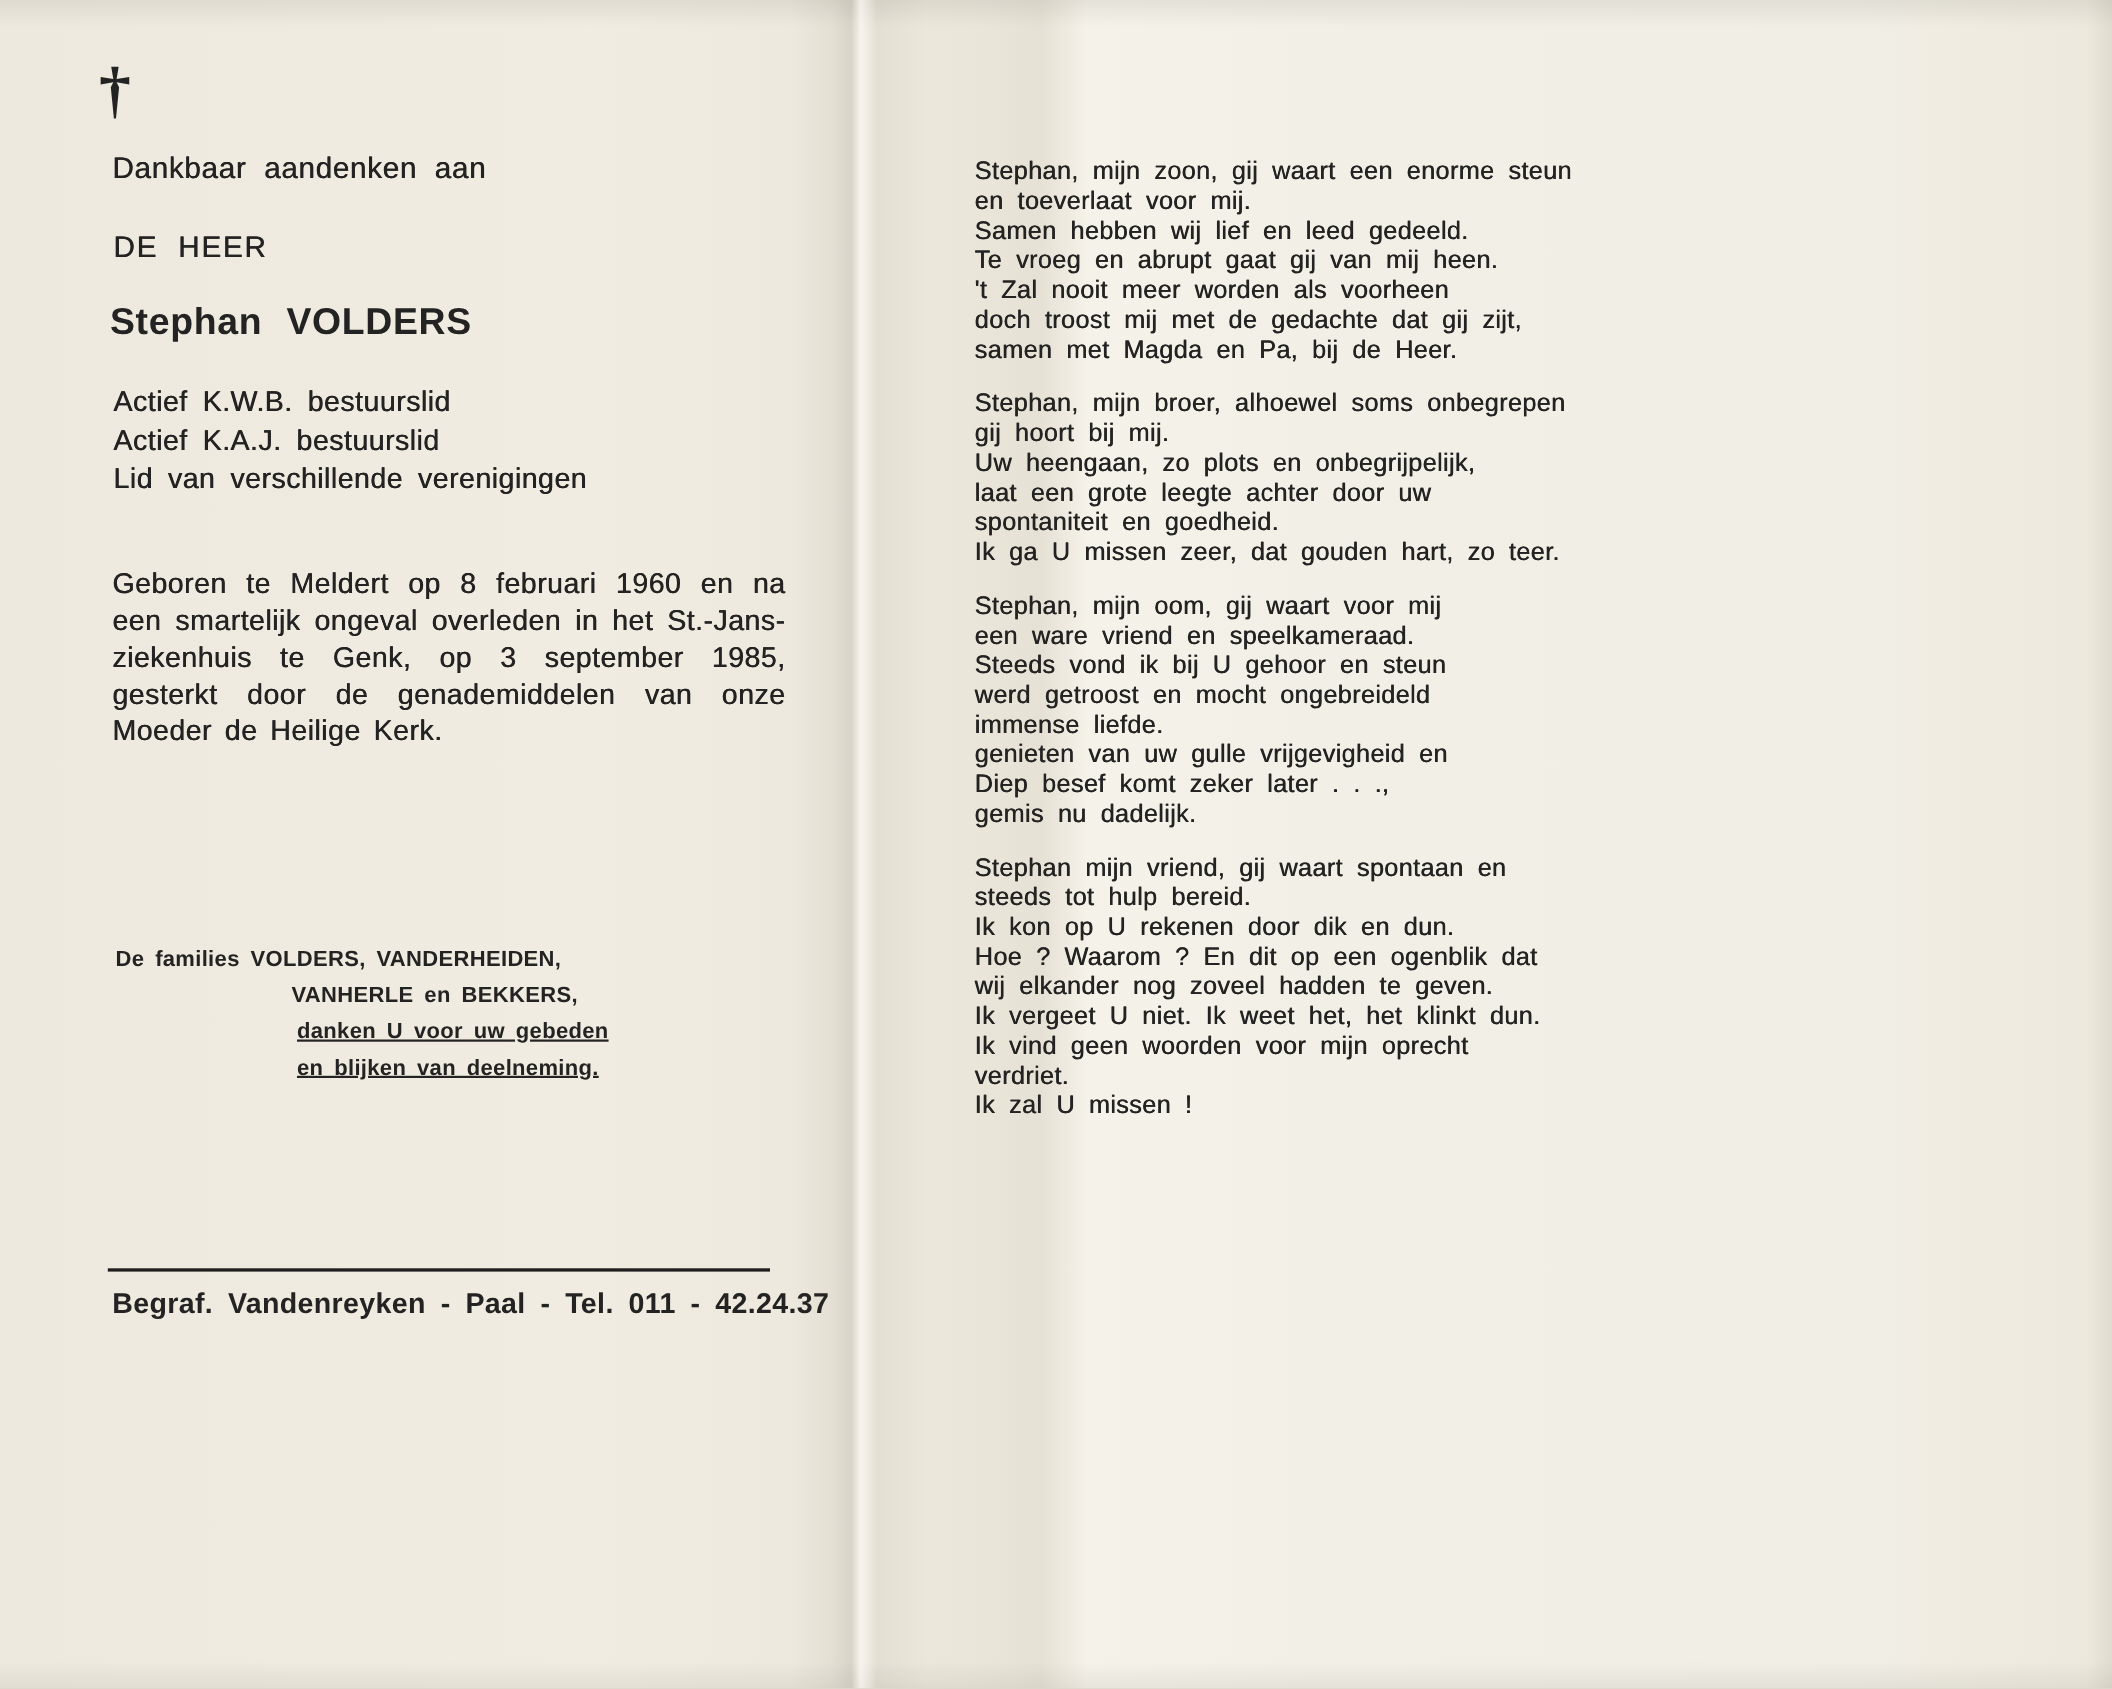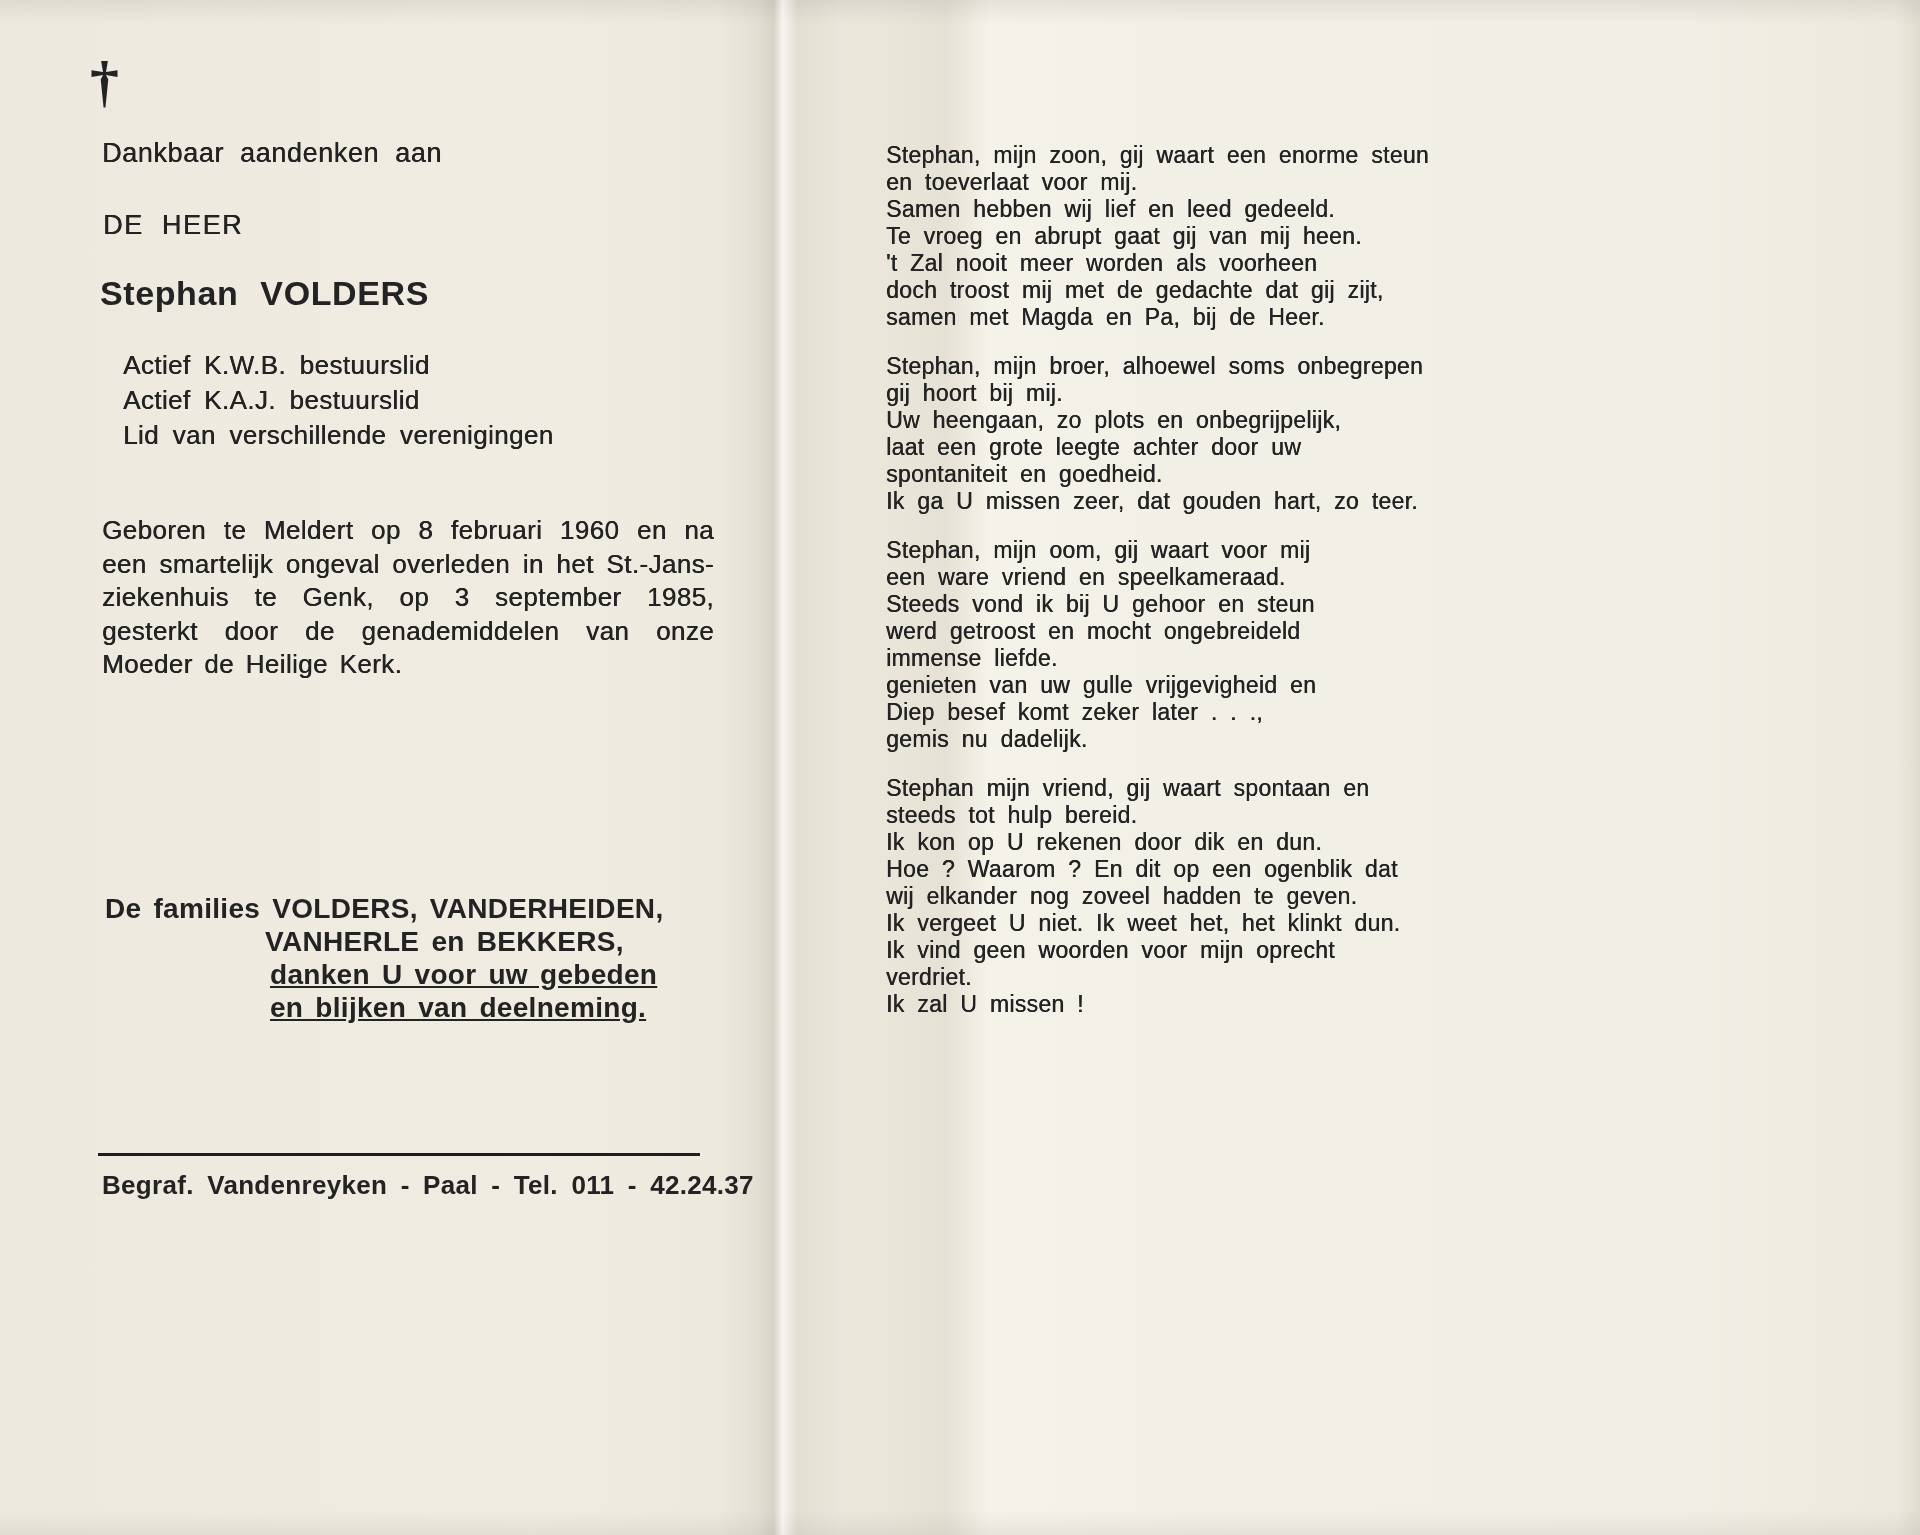--- a/index.html
+++ b/index.html
@@ -60,32 +60,32 @@
     font-size: 27px; letter-spacing: 1.6px; word-spacing: 9px;
   }
   .name {
     position: absolute; left: 100px; top: 274px;
     font-size: 34px; font-weight: bold;
     letter-spacing: 0.6px; word-spacing: 12px;
   }
   .roles {
     position: absolute; left: 103px; top: 348px;
     font-size: 26px; line-height: 35px;
-    letter-spacing: 0.4px; word-spacing: 6px; margin-left: 20px;
+    letter-spacing: 0.4px; word-spacing: 6px;
   }
   .bio {
     position: absolute; left: 102px; top: 514px; width: 612px;
     font-size: 26px; line-height: 33.5px;
     letter-spacing: 0.4px; word-spacing: 4px;
   }
   .bio .just { text-align: justify; text-align-last: justify; }
   .family {
     position: absolute; left: 105px; top: 856px;
-    font-size: 28px; font-weight: bold; line-height: 33px;
-    letter-spacing: 0.3px; word-spacing: 4px; margin-top: 36px;
+    font-size: 20px; font-weight: bold; line-height: 33px;
+    letter-spacing: 0.3px; word-spacing: 4px;
   }
   .family .i1 { padding-left: 160px; }
   .family .i2 { padding-left: 165px; text-decoration: underline; }
   .rule {
     position: absolute; left: 98px; top: 1153px;
     width: 602px; height: 3px; background: #1e1e1e;
   }
   .card-footer {
     position: absolute; left: 102px; top: 1170px;
     font-size: 26px; font-weight: bold;

